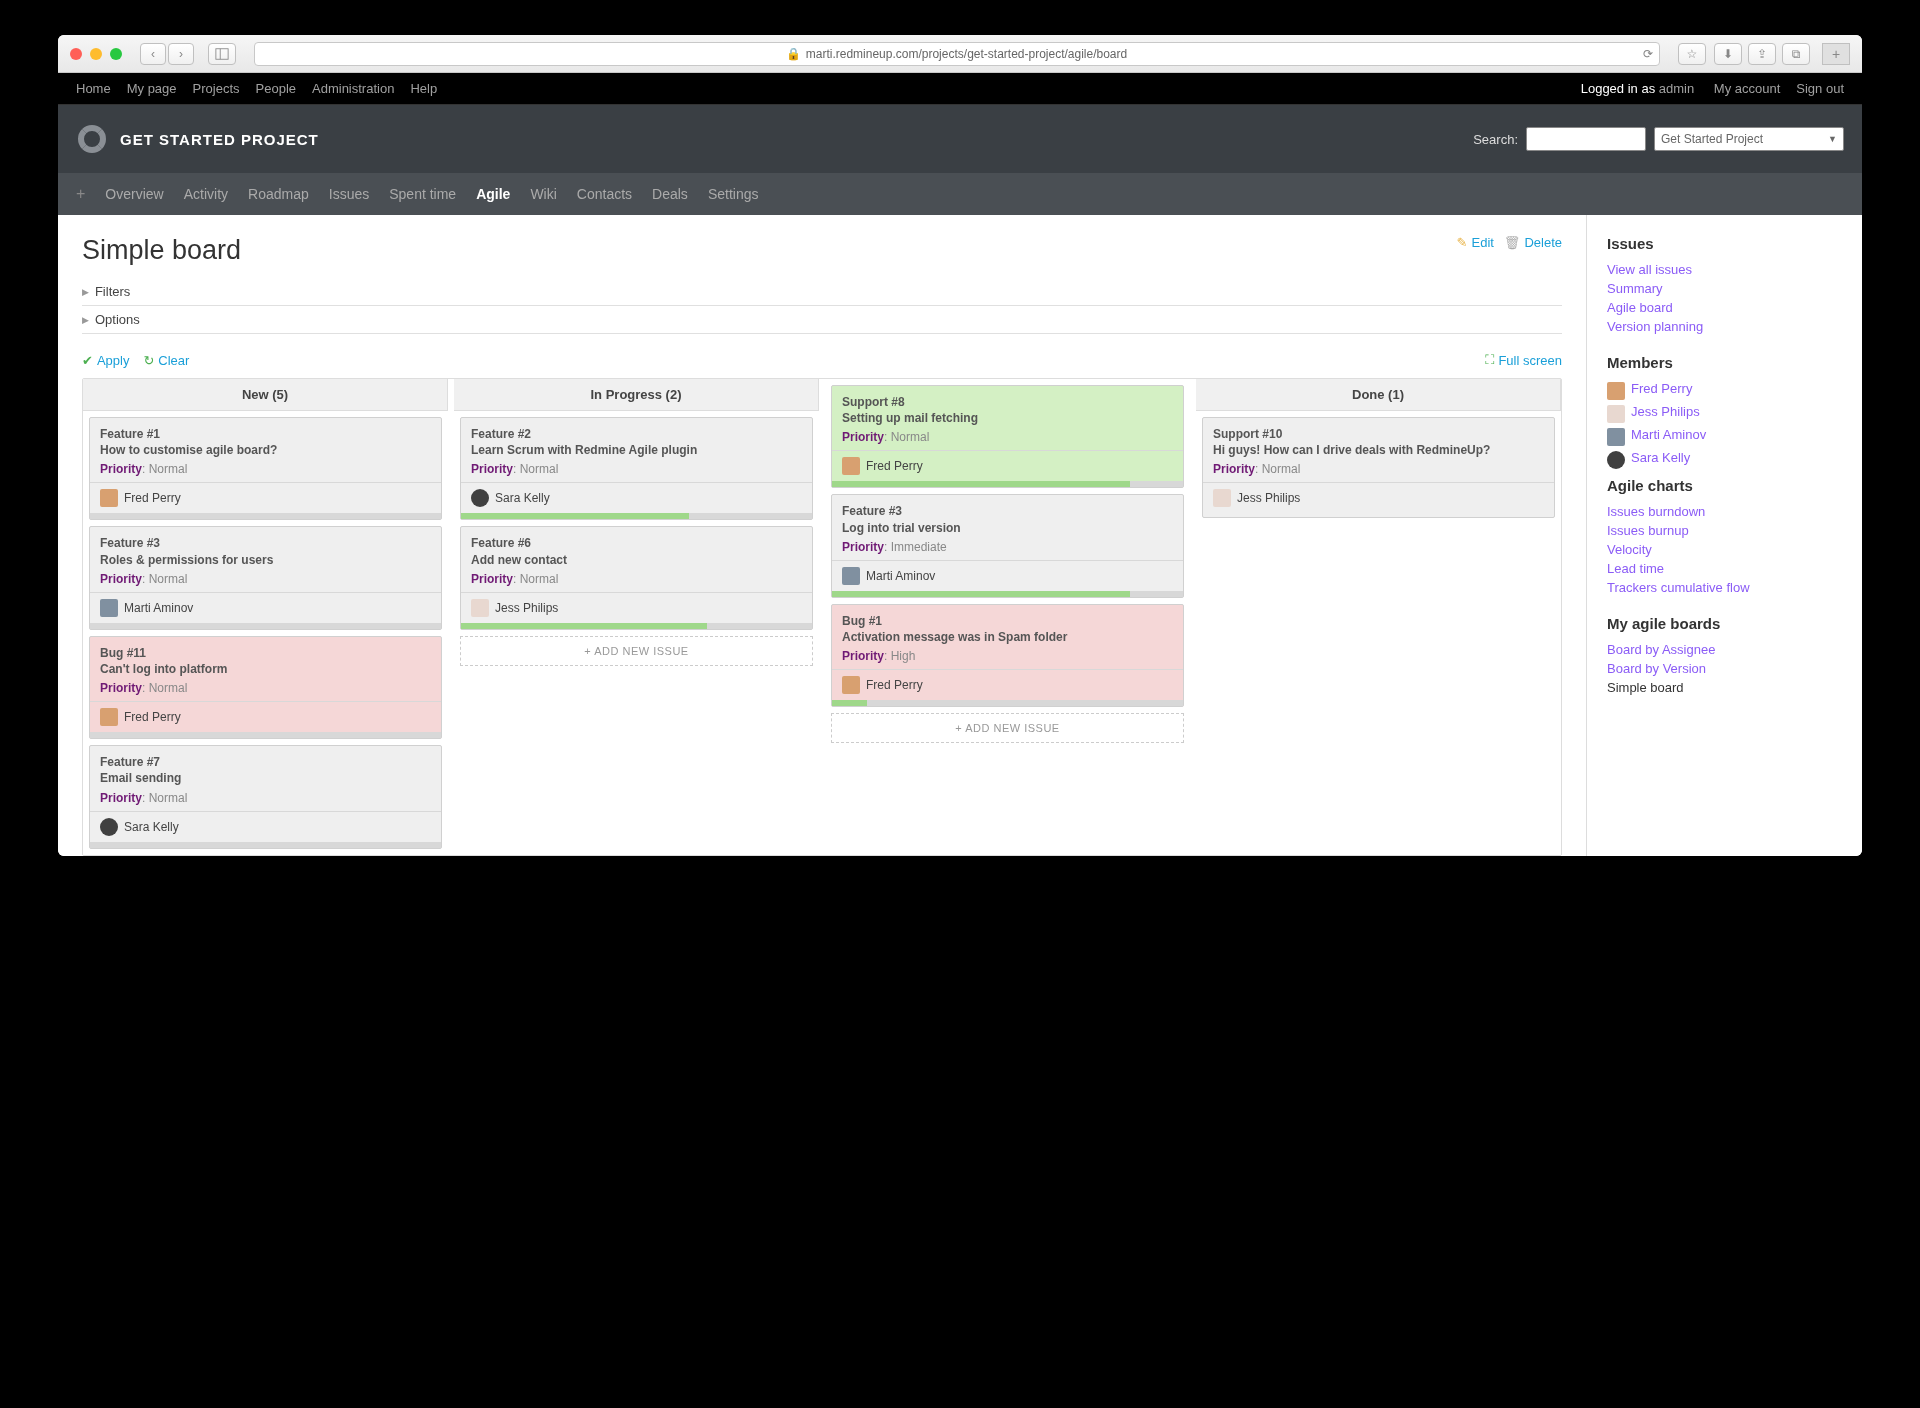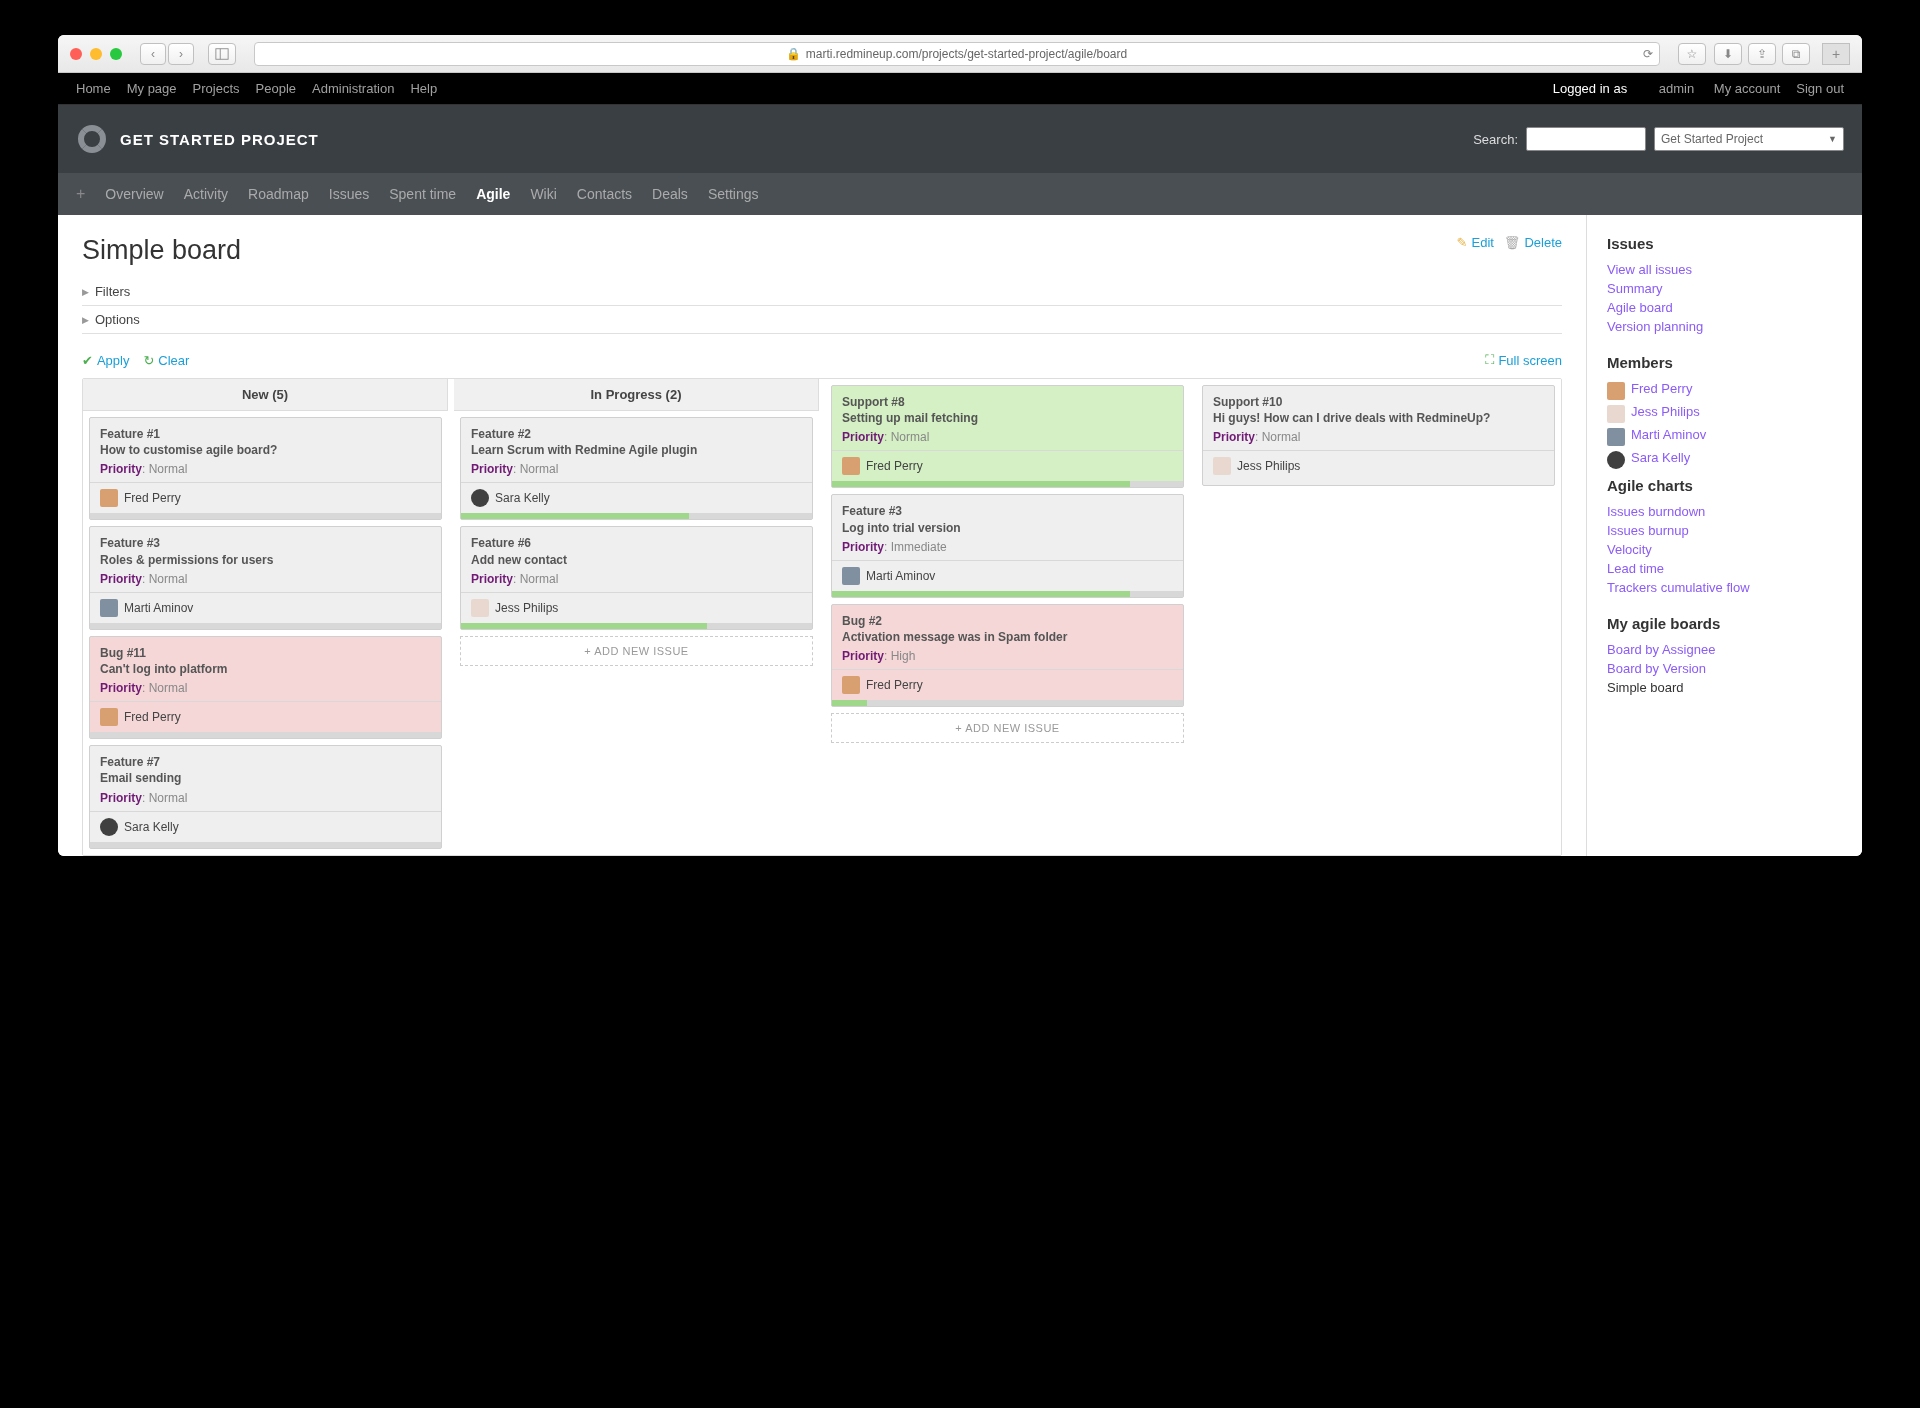--- a/index.html
+++ b/index.html
@@ -20,21 +20,21 @@
 .url-reload { position: absolute; right: 6px; color: #888; }
 .toolbar-right { display: flex; gap: 6px; align-items: center; }
 .star-btn, .dl-btn, .share-btn, .tabs-btn { width: 28px; height: 22px; background: linear-gradient(#fff,#f0f0f0); border: 1px solid #c0c0c0; border-radius: 4px; display: flex; align-items: center; justify-content: center; color: #888; font-size: 12px; }
 .newtab-btn { width: 28px; height: 22px; background: #e0e0e0; border: 1px solid #c0c0c0; display: flex; align-items: center; justify-content: center; color: #888; font-size: 14px; margin-left: 6px; }
 
 .app { display: flex; flex-direction: column; }
 .topnav { background: #000; color: #a0a0a0; display: flex; justify-content: space-between; padding: 8px 18px; font-size: 13px; border-bottom: 1px solid #333; }
 .topnav a { color: #a0a0a0; text-decoration: none; margin-right: 16px; }
 .topnav .right a { margin-right: 0; margin-left: 16px; }
 .topnav .logged { color: #fff; }
-.topnav .admin { color: #a0a0a0; margin-left: 28px; }
+.topnav .admin { color: #a0a0a0; }
 
 .header { background: #3a3f44; color: #fff; display: flex; justify-content: space-between; align-items: center; padding: 18px 18px; }
 .header-left { display: flex; align-items: center; gap: 12px; }
 .logo-icon { width: 32px; height: 32px; }
 .project-name { font-size: 15px; font-weight: 600; letter-spacing: 1px; }
 .header-right { display: flex; align-items: center; gap: 8px; font-size: 13px; color: #ddd; }
 .search-input { width: 120px; height: 24px; border: 1px solid #888; border-radius: 2px; padding: 0 4px; }
 .project-select { width: 190px; height: 24px; border: 1px solid #888; border-radius: 2px; padding: 0 6px; font-size: 12px; color: #666; background: #fff; display: flex; align-items: center; justify-content: space-between; }
 
 .mainnav { background: #4a4f54; display: flex; align-items: center; padding: 0 18px; gap: 20px; font-size: 14px; height: 42px; }
@@ -328,36 +328,37 @@
                   <div class="card-divider"></div>
                   <div class="card-assignee">
                     <span class="avatar ma"></span>
                     <span>Marti Aminov</span>
                   </div>
                   <div class="progress">
                     <div class="progress-fill" style="width:85%"></div>
                   </div>
                 </div>
                 <div class="card red">
-                  <div class="card-title">Bug #2</div>
+                  <div class="card-title">Bug #1</div>
                   <div class="card-subtitle">Activation message was in Spam folder</div>
                   <div class="card-priority"><span class="lbl">Priority</span>: High</div>
                   <div class="card-divider"></div>
                   <div class="card-assignee">
                     <span class="avatar fp"></span>
                     <span>Fred Perry</span>
                   </div>
                   <div class="progress">
                     <div class="progress-fill" style="width:10%"></div>
                   </div>
                 </div>
                 <div class="add-issue">+ ADD NEW ISSUE</div>
               </div>
             </div>
             <div class="column">
+              <div class="col-header">Done (1)</div>
               <div class="col-body">
                 <div class="card gray">
                   <div class="card-title">Support #10</div>
                   <div class="card-subtitle">Hi guys! How can I drive deals with RedmineUp?</div>
                   <div class="card-priority"><span class="lbl">Priority</span>: Normal</div>
                   <div class="card-divider"></div>
                   <div class="card-assignee">
                     <span class="avatar jp"></span>
                     <span>Jess Philips</span>
                   </div>

